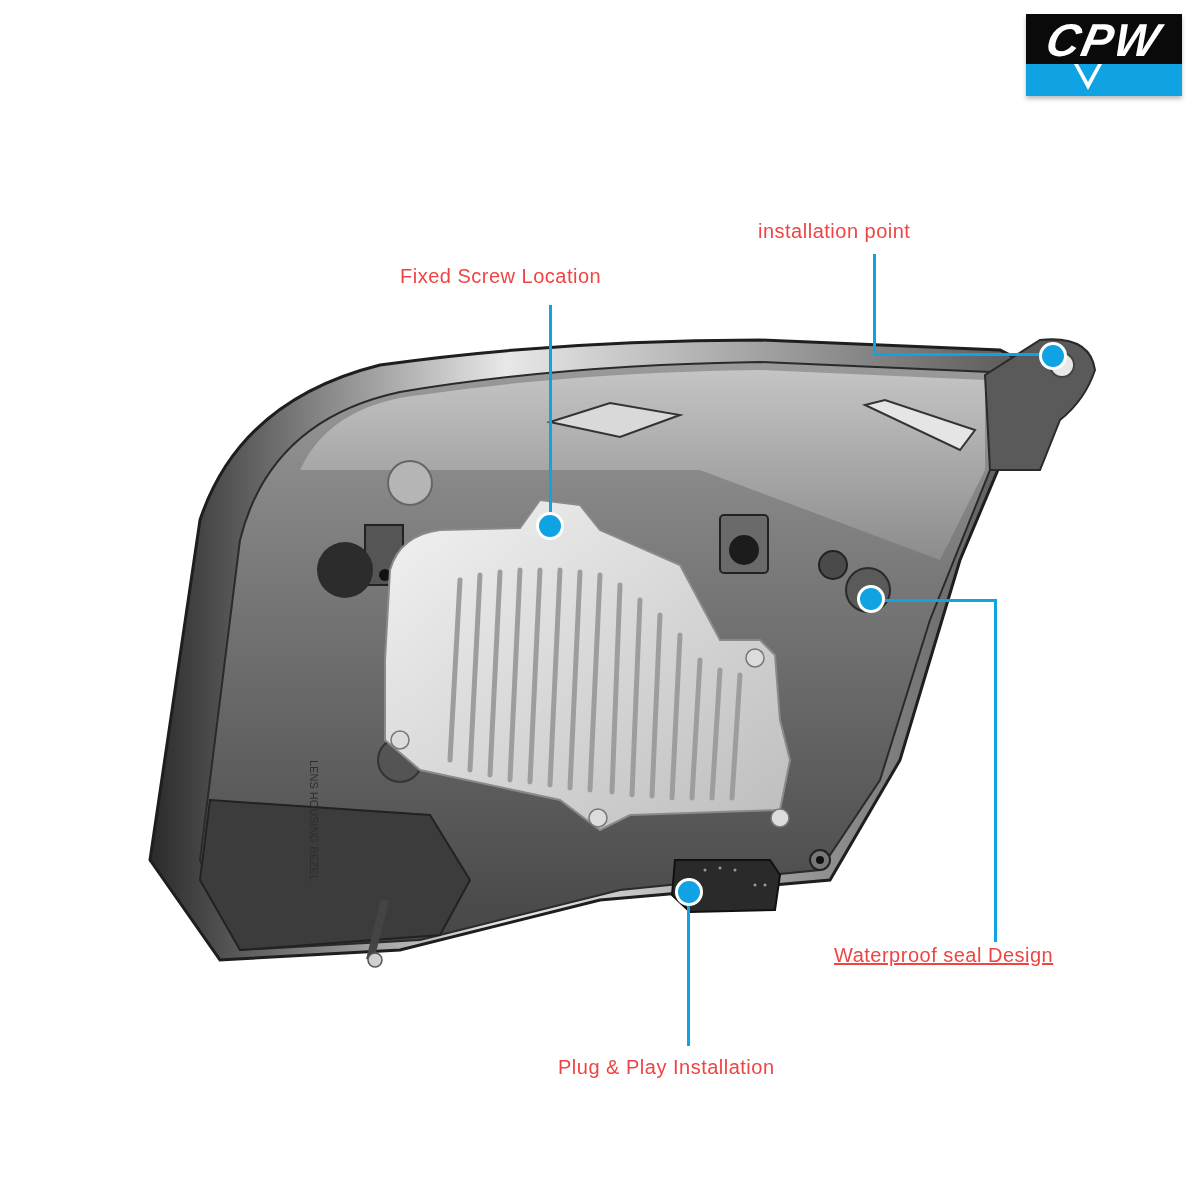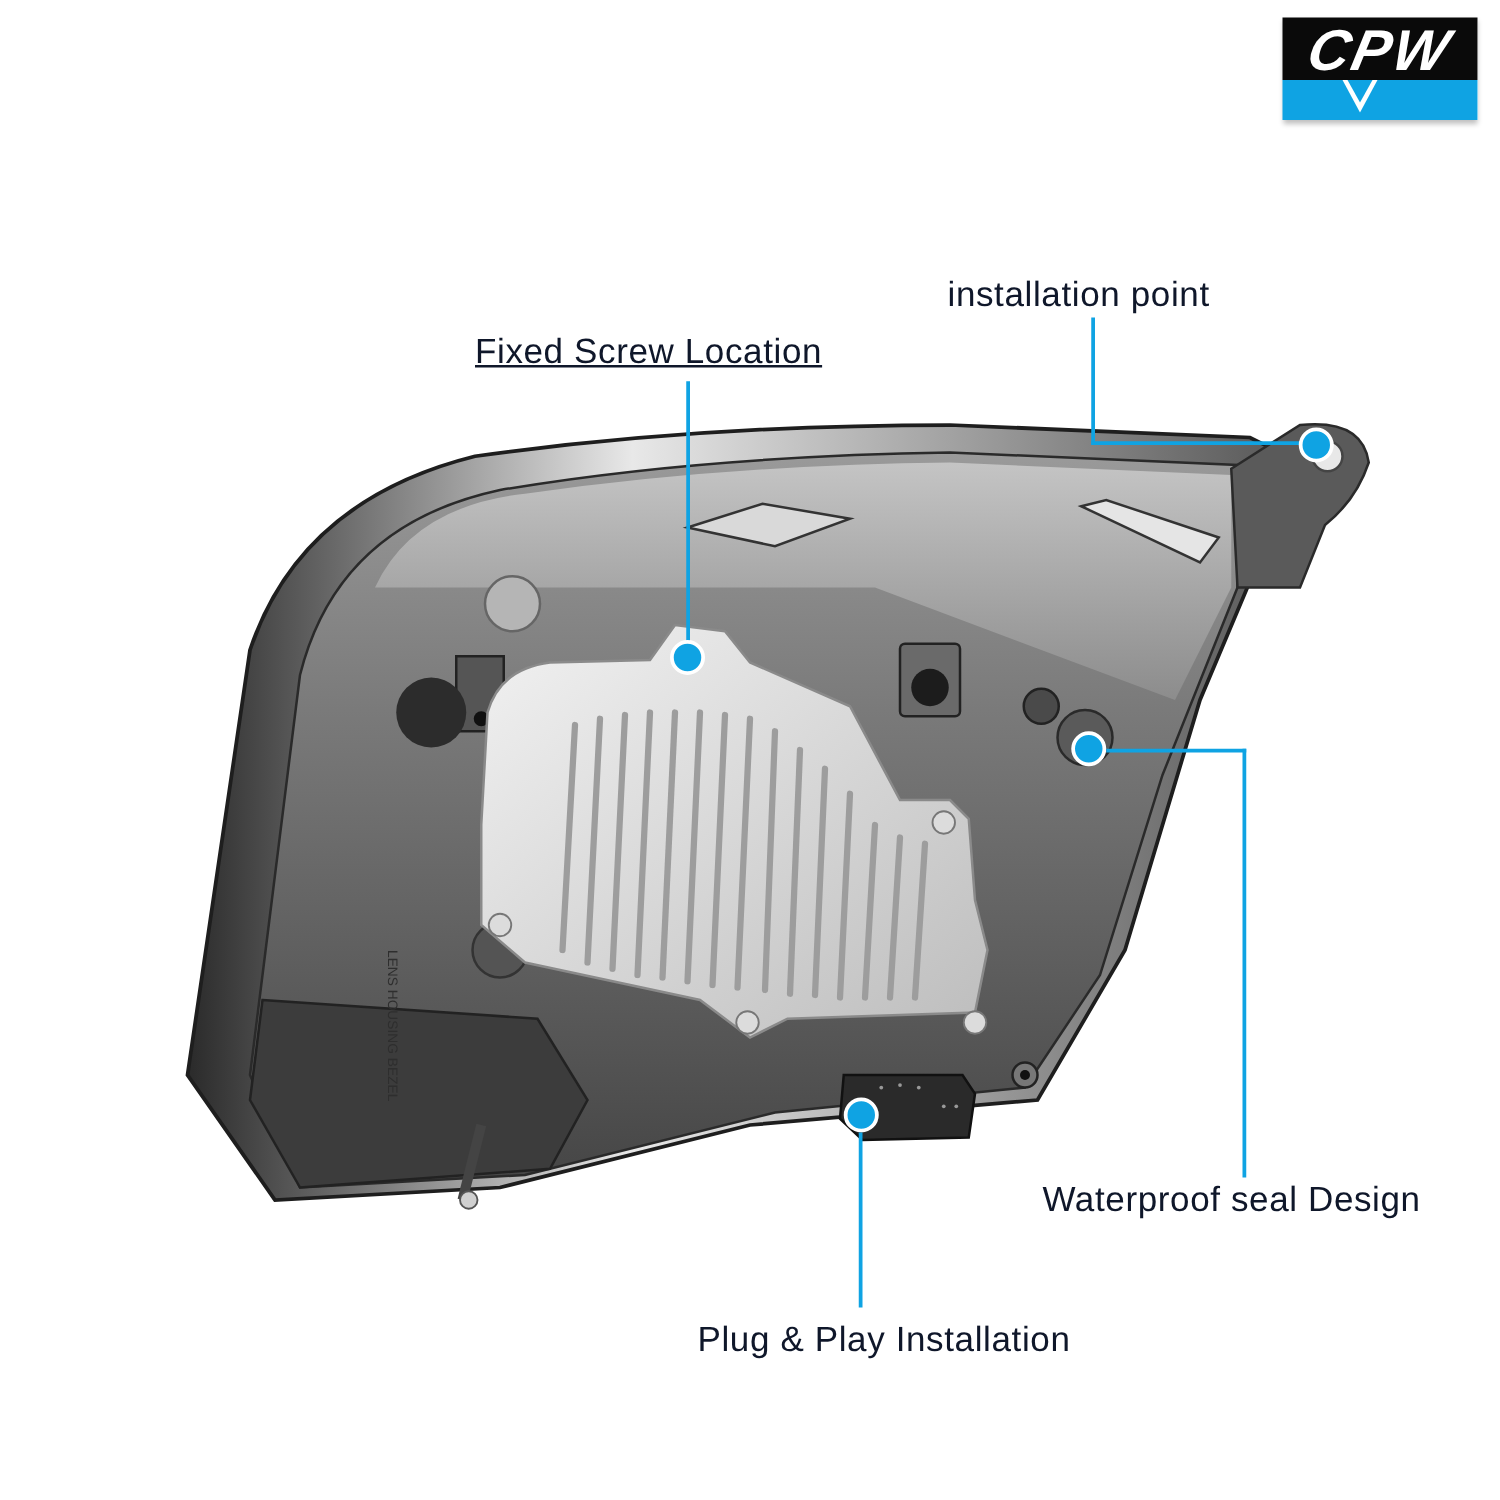--- a/index.html
+++ b/index.html
@@ -11,21 +11,21 @@
     .logo { position: absolute; left: 1026px; top: 14px; width: 156px; height: 82px;
             box-shadow: 0 3px 4px rgba(0,0,0,0.25); }
     .logo-top { position: absolute; left: 0; top: 0; width: 156px; height: 50px; background: #0a0a0a; }
     .logo-bottom { position: absolute; left: 0; top: 50px; width: 156px; height: 32px; }
     .logo-text { position: absolute; left: 0; top: 0; width: 156px; height: 50px;
                  color: #fff; font-weight: bold; font-style: italic; font-size: 46px;
                  line-height: 52px; text-align: center; letter-spacing: 2px;
                  transform: skewX(-12deg); font-family: "Liberation Sans", sans-serif; }
 
     
-    .label { position: absolute; color: #0f172a; font-size: 28px; white-space: nowrap;
+    .label { position: absolute; color: #ef4444; font-size: 20px; white-space: nowrap;
              letter-spacing: 0.5px; }
 
     
     .line { position: absolute; }
     .dot { position: absolute; width: 22px; height: 22px; border-radius: 50%;
            border: 3px solid #ffffff; box-sizing: content-box; }
 
     svg.product { position: absolute; left: 0; top: 0; }
   </style>
 </head>
@@ -135,26 +135,26 @@
 
     <line x1="370" y1="960" x2="385" y2="900" stroke="#444" stroke-width="8"></line>
     <circle cx="375" cy="960" r="7" fill="#d0d0d0" stroke="#555" stroke-width="1.5"></circle>
   </svg>
 
   <div class="label" style="left:758px; top:220px;">installation point</div>
   <div class="line" style="left:873px; top:254px; width:3px; height:102px; background:#0fa3e3;"></div>
   <div class="line" style="left:873px; top:353px; width:170px; height:3px; background:#0fa3e3;"></div>
   <div class="dot" style="left:1039px; top:342px; background:#0fa3e3;"></div>
 
-  <div class="label" style="left:380px; top:265px;text-decoration:underline;">Fixed Screw Location</div>
+  <div class="label" style="left:400px; top:265px;">Fixed Screw Location</div>
   <div class="line" style="left:549px; top:305px; width:3px; height:210px; background:#0fa3e3;"></div>
   <div class="dot" style="left:536px; top:512px; background:#0fa3e3;"></div>
 
   <div class="dot" style="left:857px; top:585px; background:#0fa3e3;"></div>
   <div class="line" style="left:885px; top:599px; width:112px; height:3px; background:#0fa3e3;"></div>
   <div class="line" style="left:994px; top:599px; width:3px; height:343px; background:#0fa3e3;"></div>
-  <div class="label" style="left:834px; top:944px;">Waterproof seal Design</div>
+  <div class="label" style="left:834px; top:944px;text-decoration:underline;">Waterproof seal Design</div>
 
   <div class="dot" style="left:675px; top:878px; background:#0fa3e3;"></div>
   <div class="line" style="left:687px; top:906px; width:3px; height:140px; background:#0fa3e3;"></div>
   <div class="label" style="left:558px; top:1056px;">Plug &amp; Play Installation</div>
 
 </div>
 
 </body></html>

